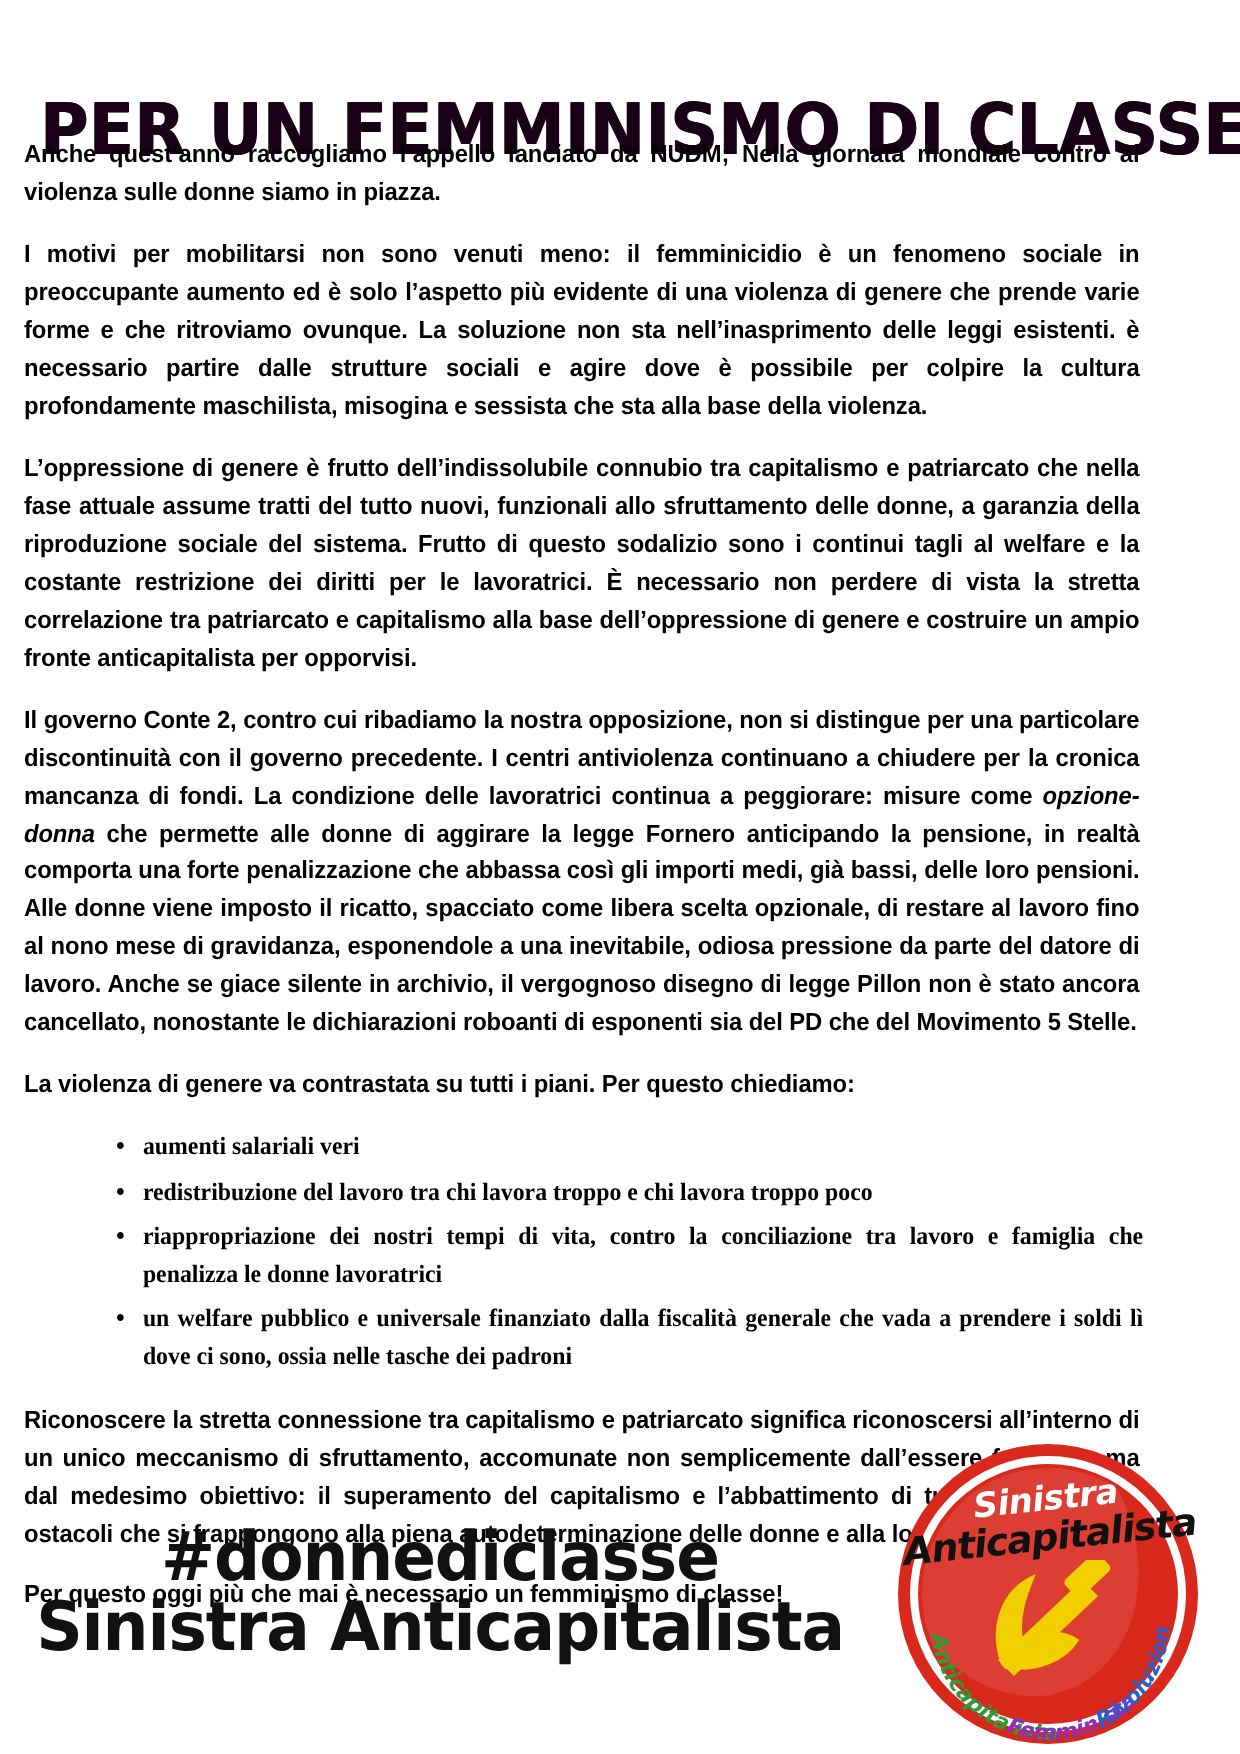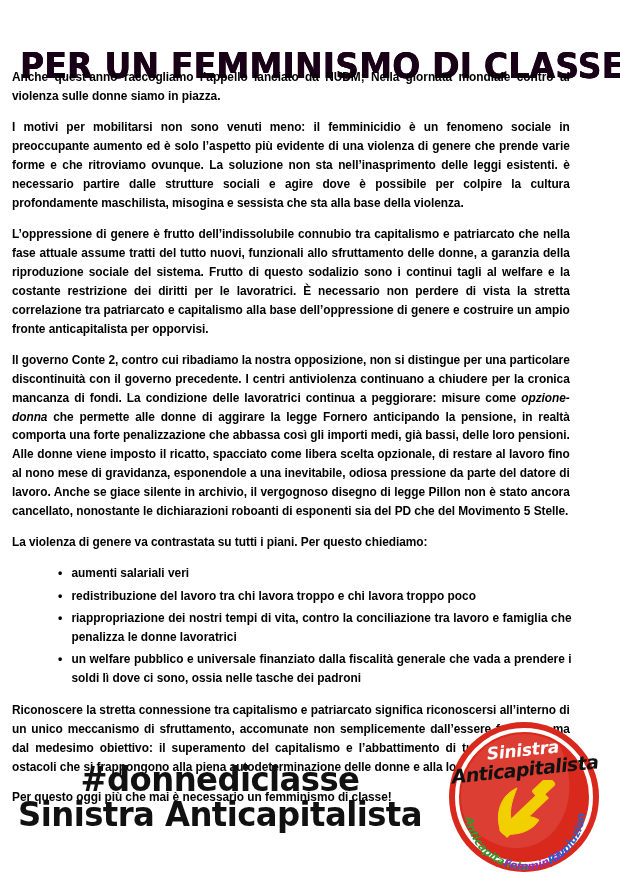--- a/index.html
+++ b/index.html
@@ -63,20 +63,21 @@
 
   p.para em, .em {
     font-style: italic;
   }
 
   
   ul.demands {
     margin: 0 0 12px 0;
     padding: 0 0 0 46px;
     list-style: none;
+    font-family: Liberation Serif, serif;
   }
   ul.demands li {
     position: relative;
     font-size: 12.4px;
     line-height: 1.55;
     font-weight: 700;
     text-align: justify;
     margin: 0 0 3px 0;
     padding-left: 14px;
     transform: scaleX(0.96);

